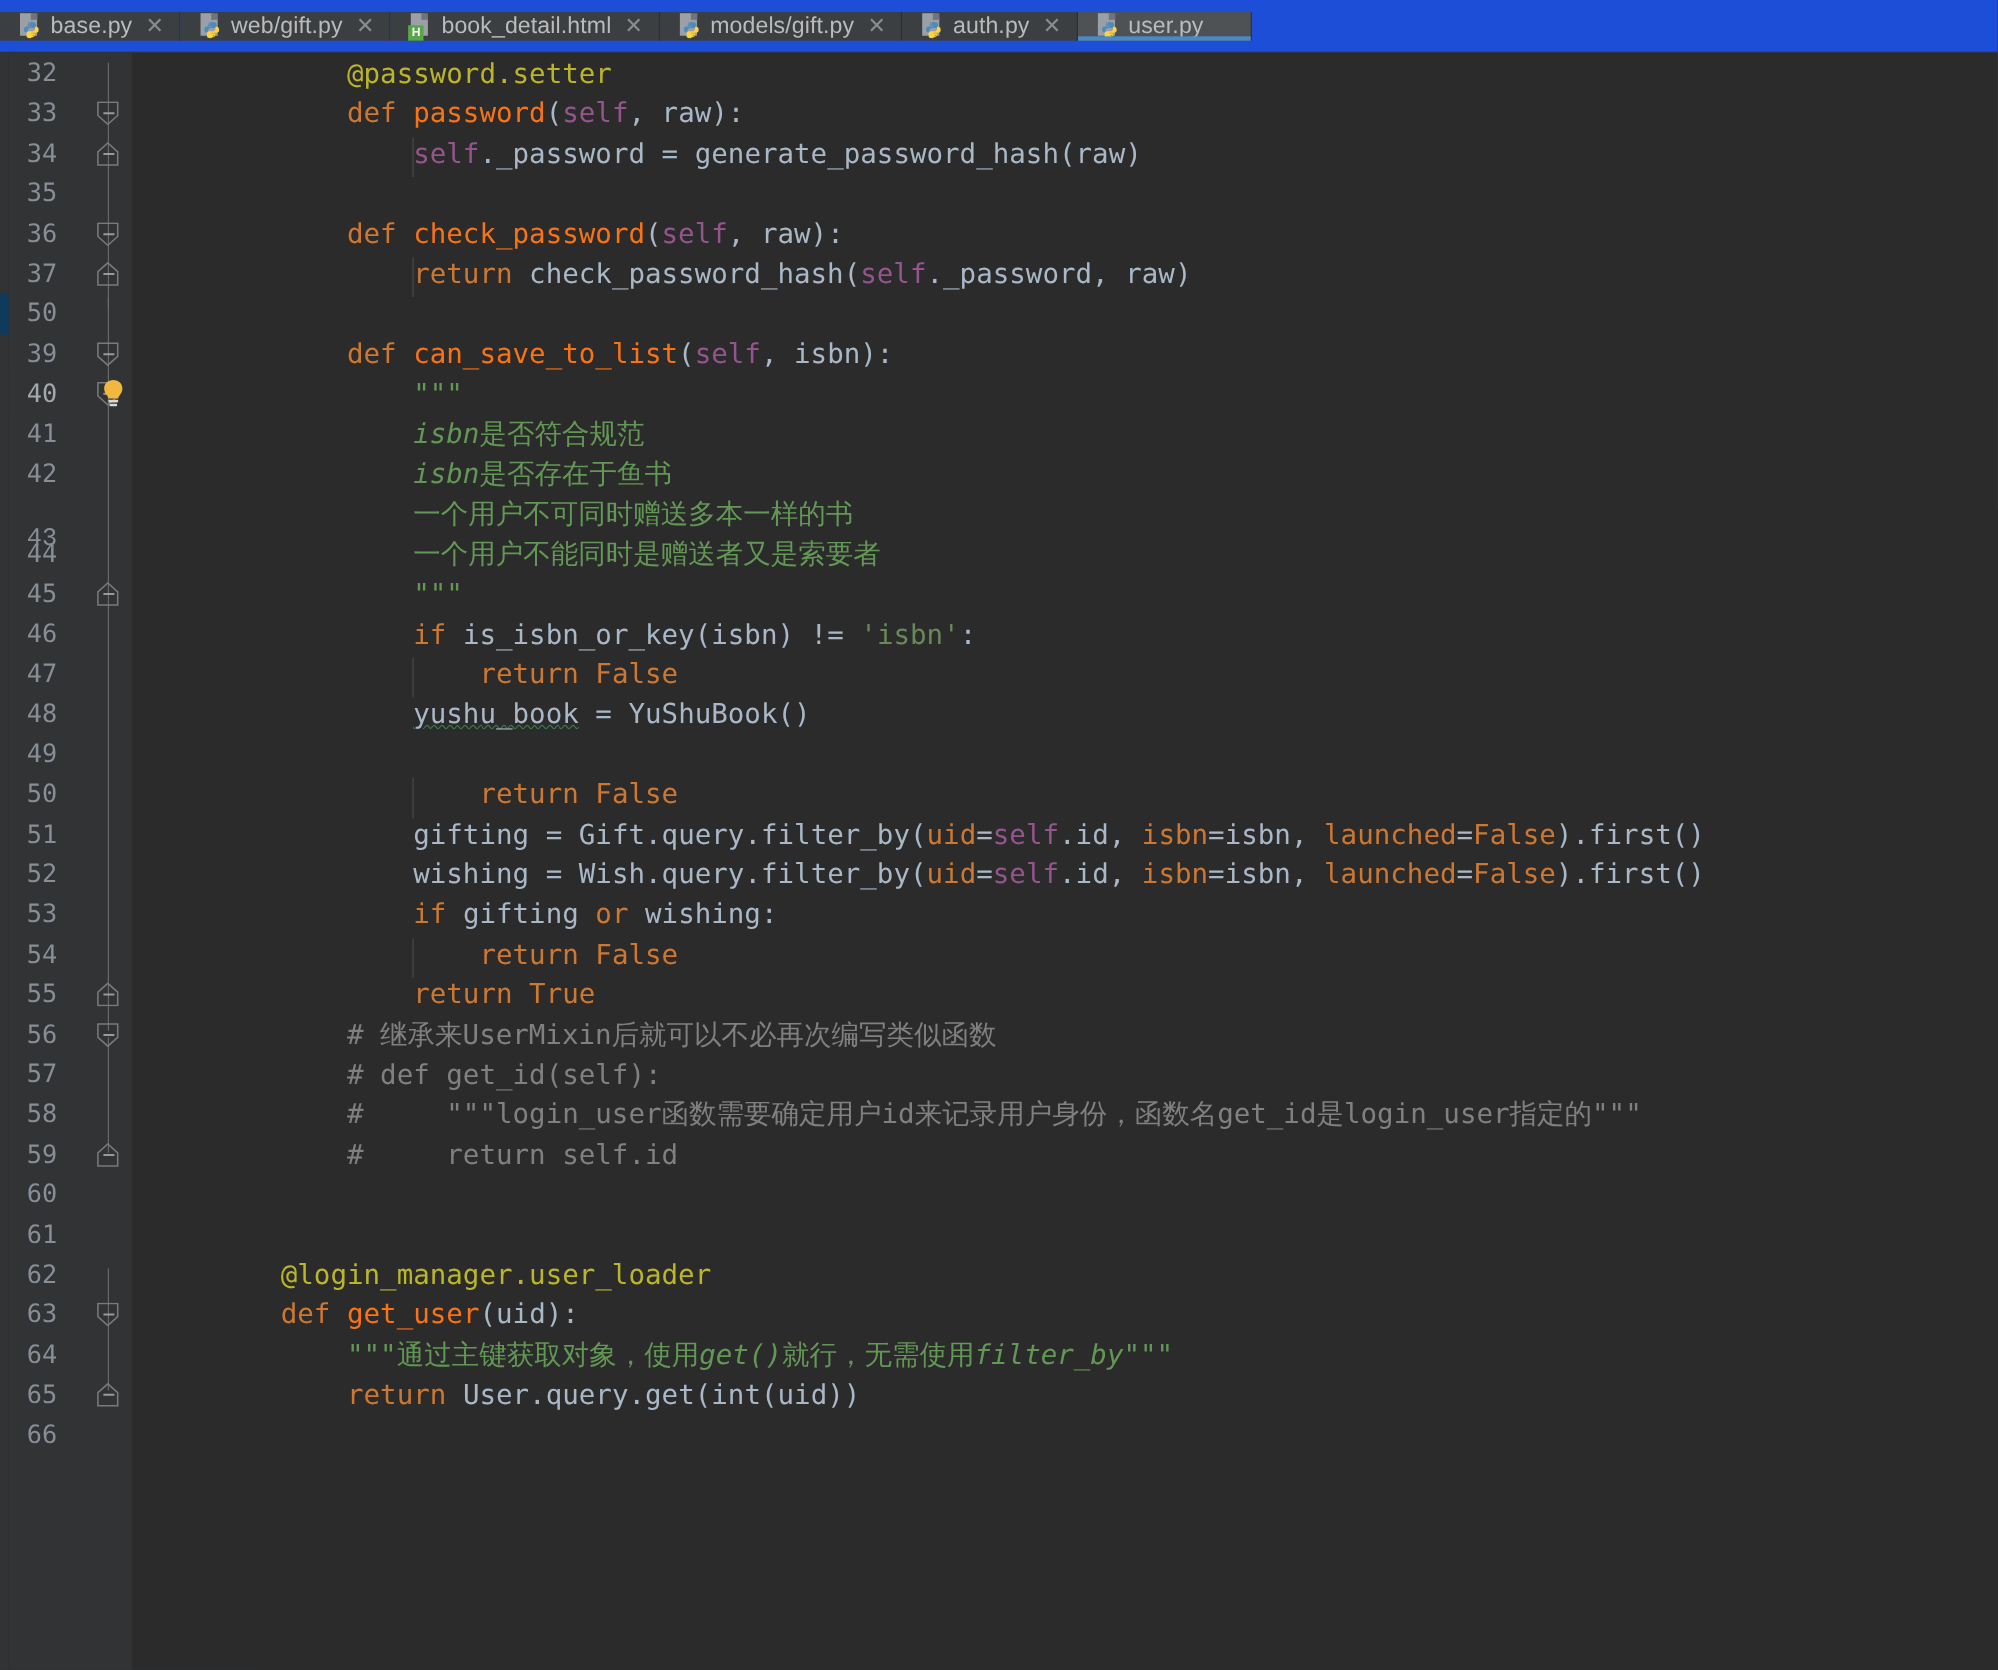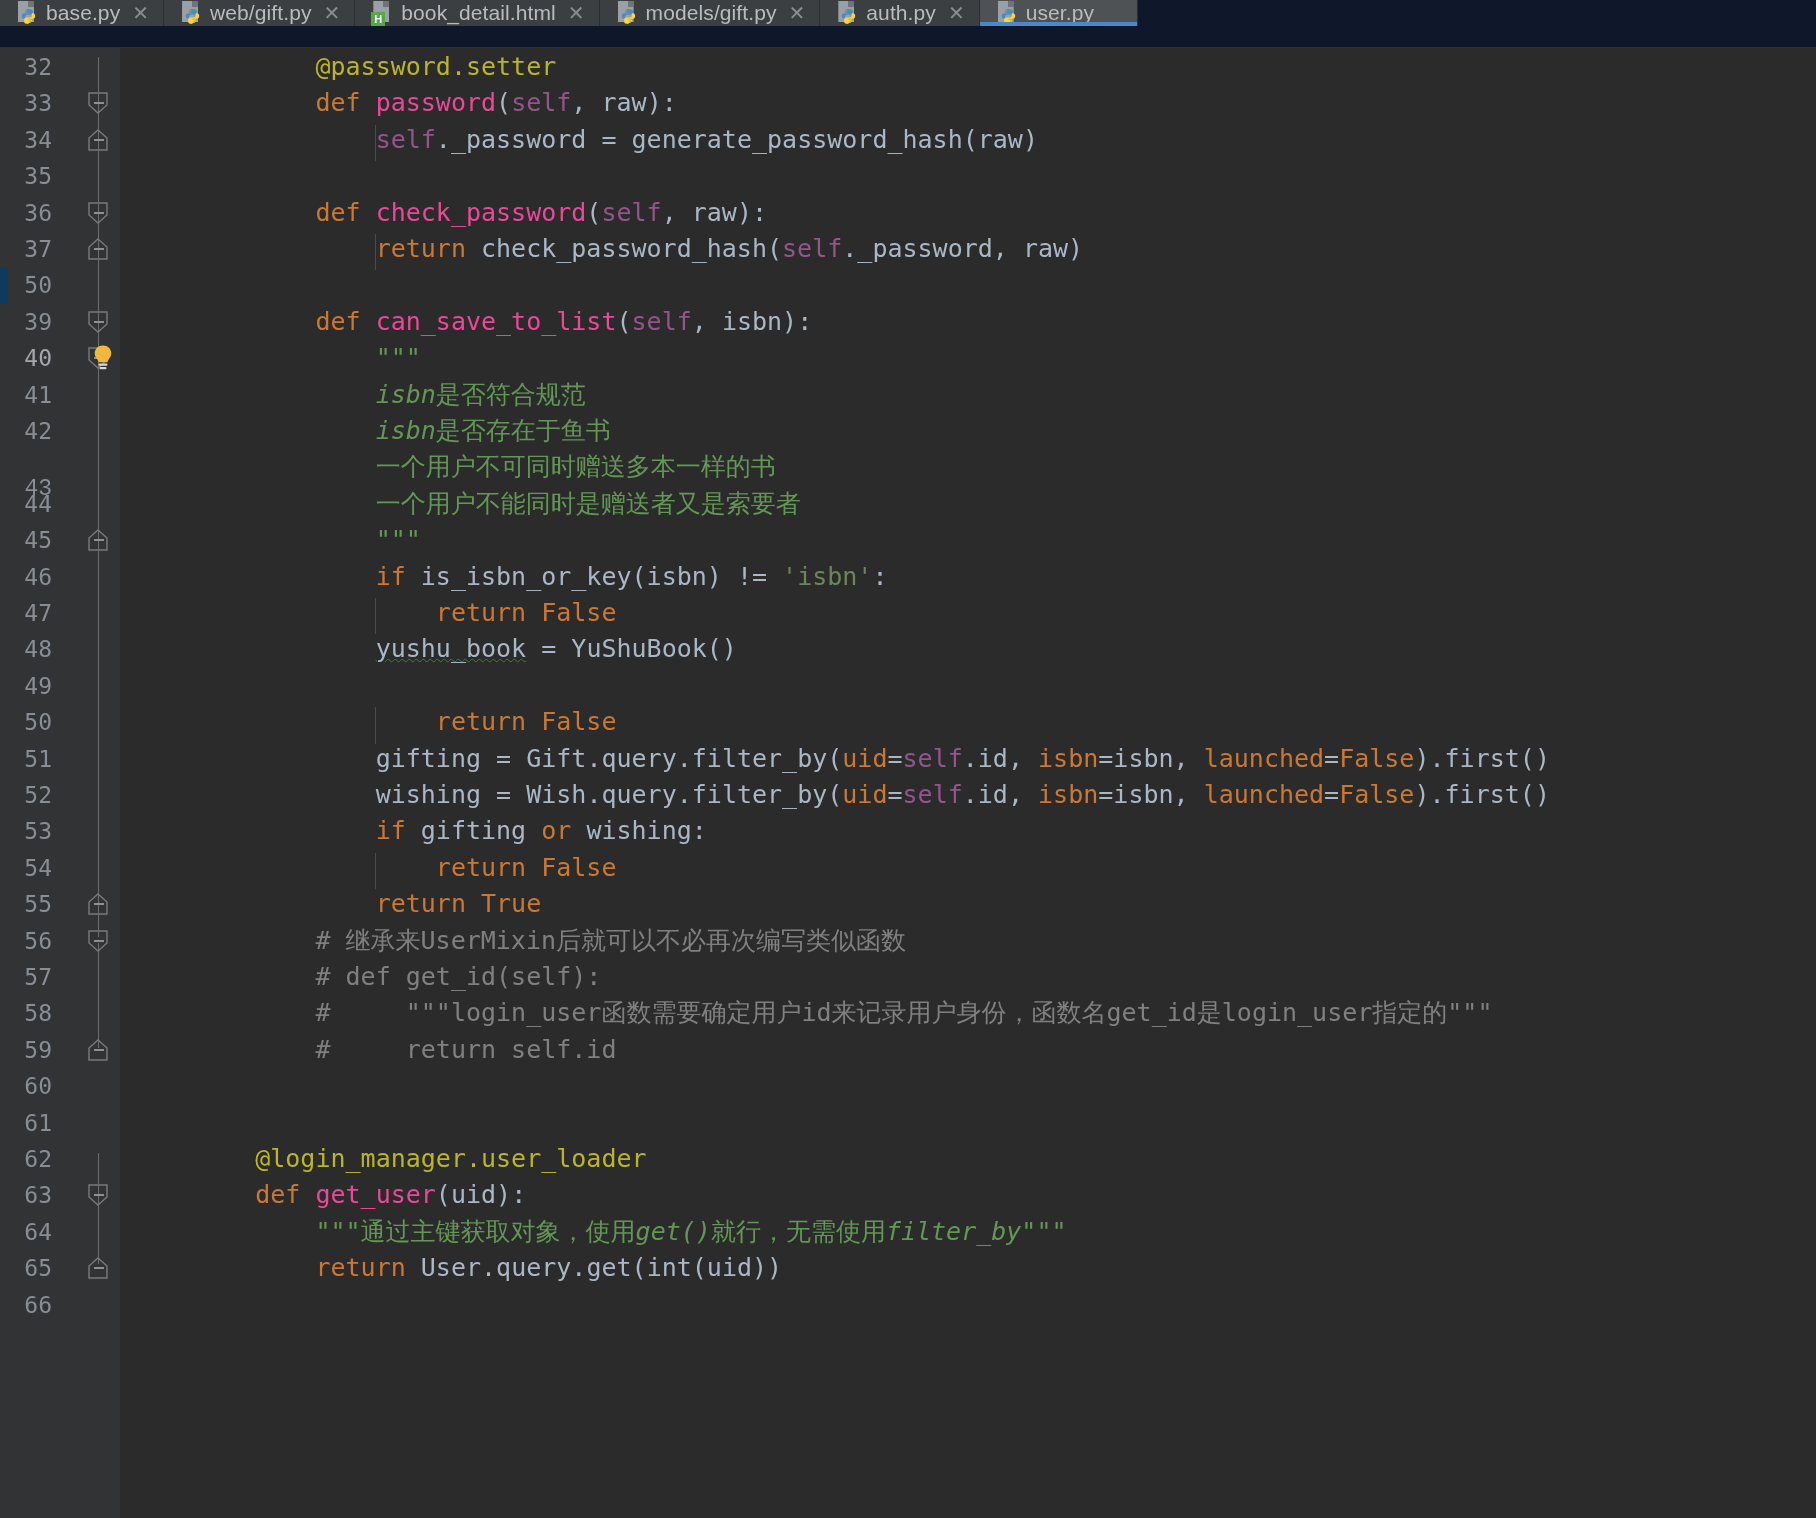--- a/index.html
+++ b/index.html
@@ -7,23 +7,23 @@
     margin: 0; padding: 0;
     background: #3c3f41;
     width: 1816px; height: 1518px;
     overflow: hidden;
     font-family: "DejaVu Sans Mono", monospace;
   }
 
   
   #tabbar {
     height: 48px;
-    background: #0f172a;
+    background: #1d4ed8;
     display: flex;
-    align-items: flex-start;
+    align-items: center;
     border-bottom: 1px solid #323232;
     overflow: hidden;
   }
   .tab {
     display: flex;
     align-items: center;
     gap: 8px;
     padding: 0 14px 0 16px;
     border-right: 1px solid #2e2e2e;
     position: relative;
@@ -126,21 +126,21 @@
   .codeline {
     position: absolute; left: 0;
     height: 36.4px; line-height: 36.4px;
     white-space: pre;
     font-family: "DejaVu Sans Mono", monospace;
     font-size: 25px;
     color: #a9b7c6;
     letter-spacing: 0px;
   }
   .k   { color: #cc7832; }            
-  .fn  { color: #ec4899; margin-top: 16px; }            
+  .fn  { color: #f97316; margin-top: 16px; }            
   .dec { color: #bbb529; }            
   .slf { color: #94558d; }            
   .str { color: #6a8759; }            
   .doc { color: #629755; }            
   .doci{ color: #629755; font-style: italic; }
   .cmt { color: #808080; }
   .pl  { color: #a9b7c6; }
   .warn-underline {
     text-decoration: underline;
     text-decoration-style: wavy;

